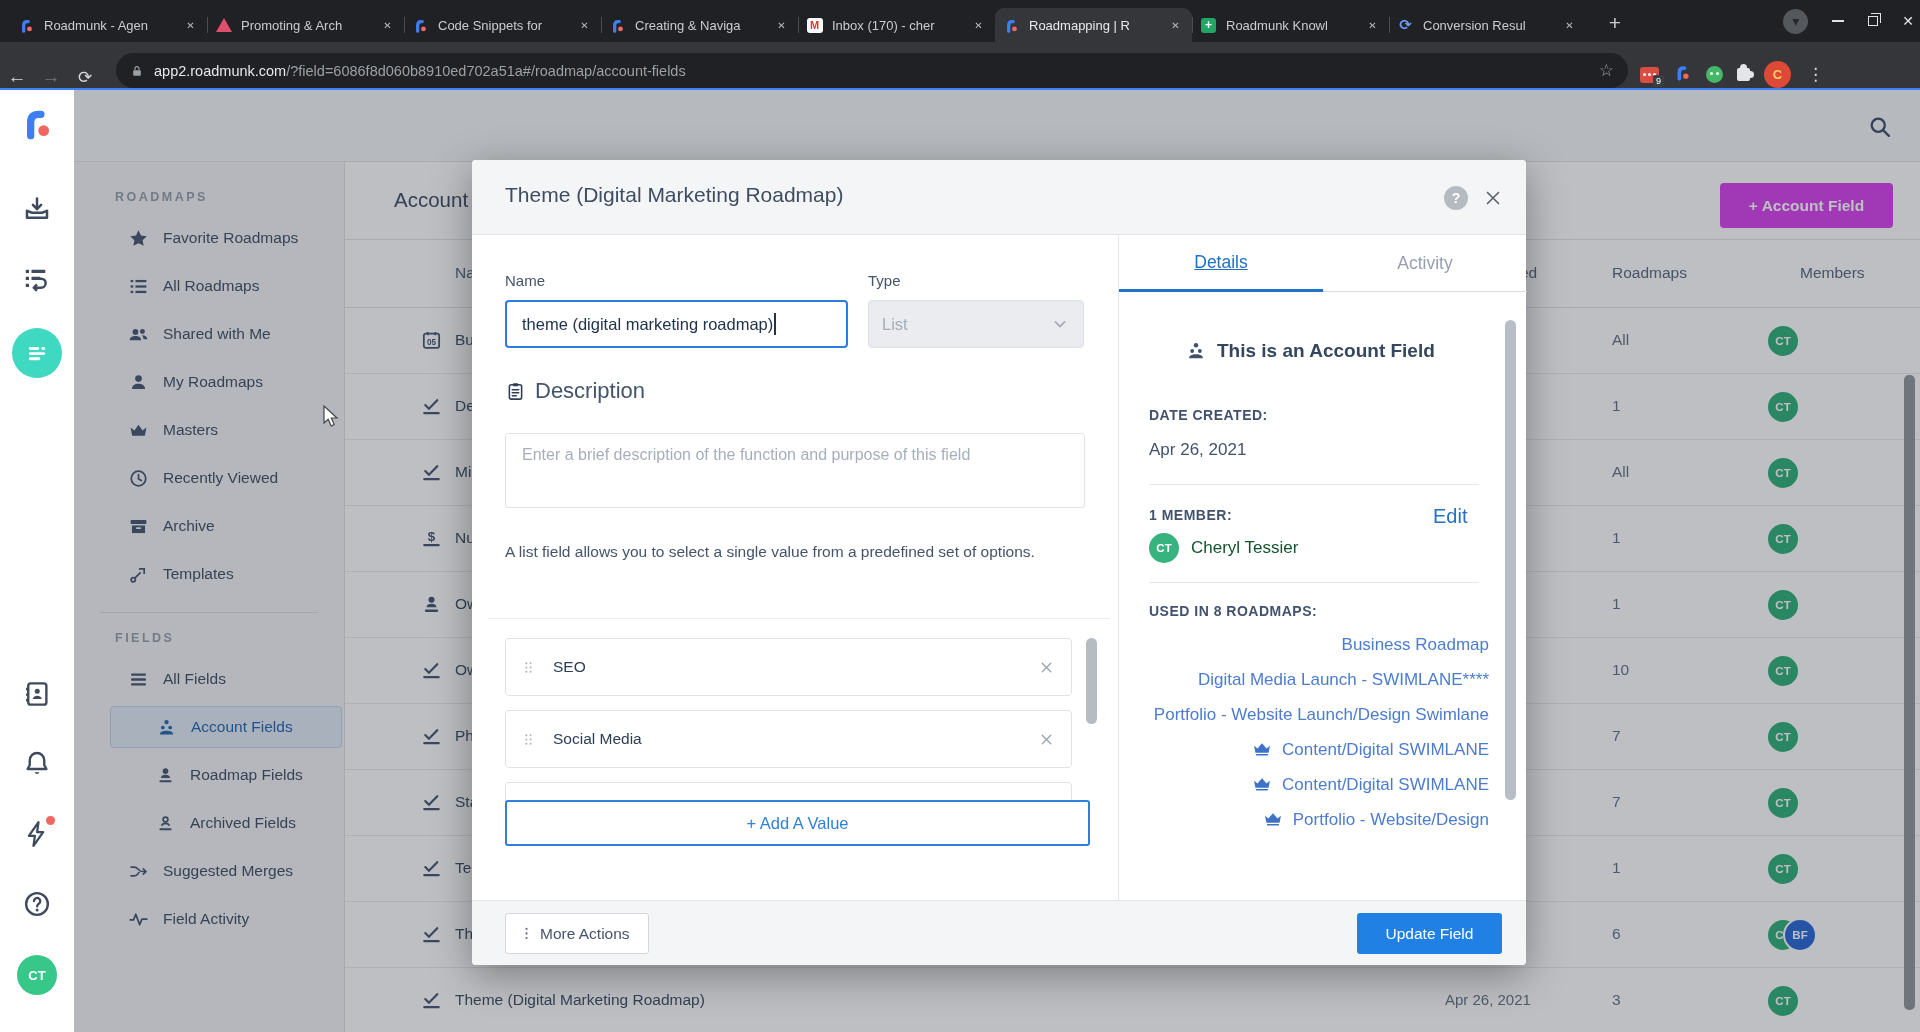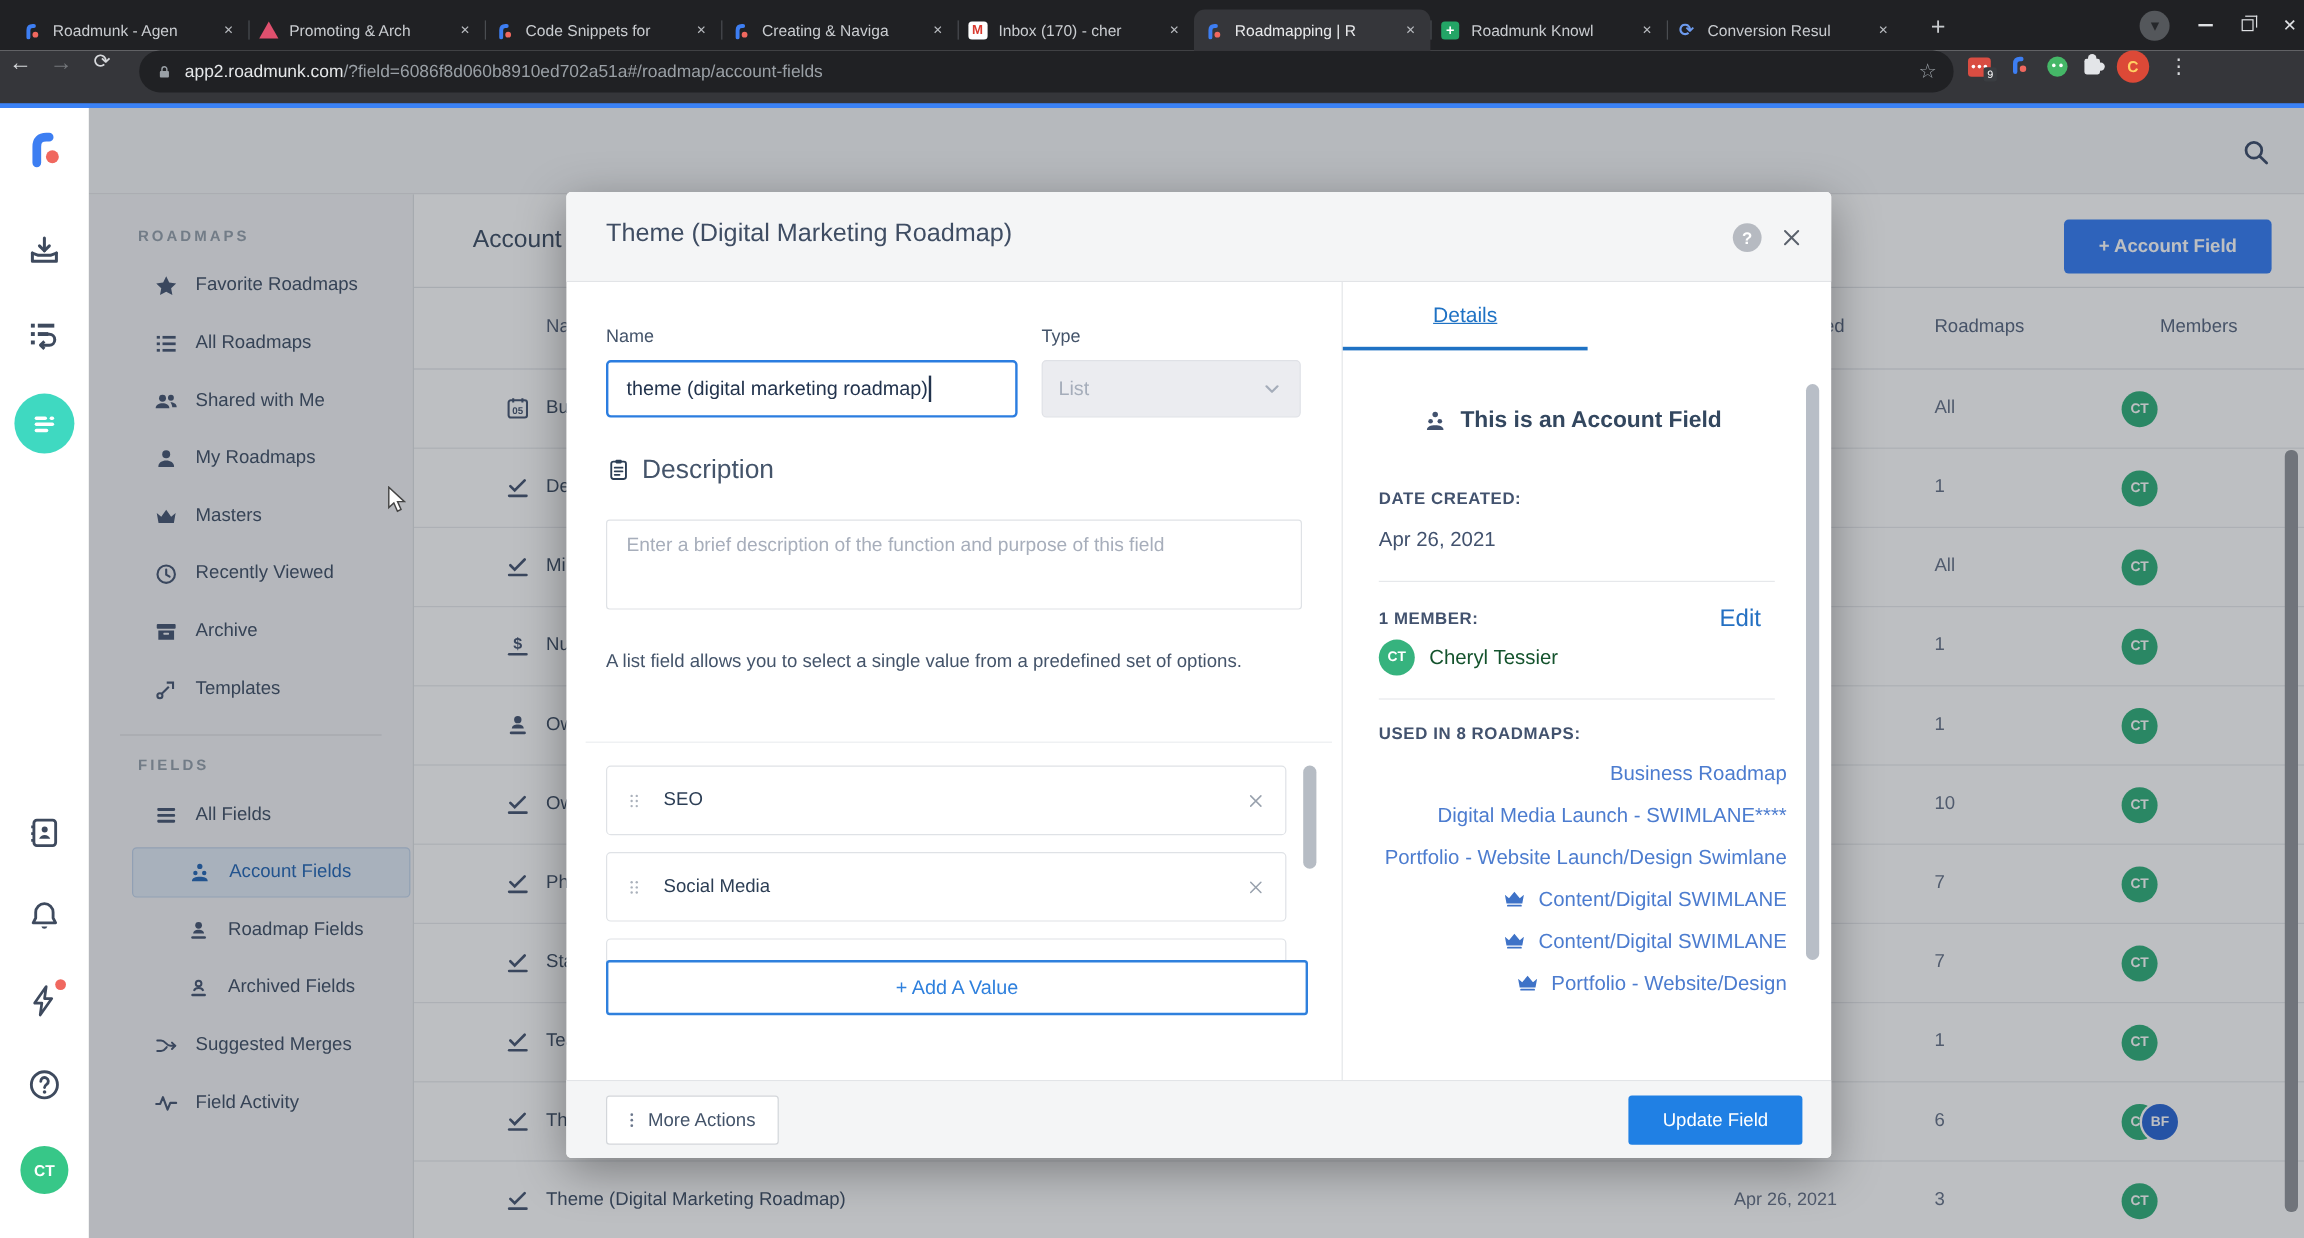--- a/index.html
+++ b/index.html
@@ -22,21 +22,21 @@
   .newtab::before{content:"+";}
   .winbtns{position:absolute;right:6px;top:0;height:42px;display:flex;align-items:center;gap:24px;}
   .tabsearch{width:25px;height:25px;border-radius:50%;background:#54575b;display:flex;align-items:center;justify-content:center;color:#26282b;}
   .tabsearch::before{content:"\25BE";font-size:14px;}
   .winmin{width:12px;height:2px;background:#dfe1e4;}
   .winrestore{position:relative;width:10px;height:10px;border:1.5px solid #dfe1e4;}
   .winrestore::before{content:"";position:absolute;top:-4.5px;left:2px;width:9px;height:9px;border-top:1.5px solid #dfe1e4;border-right:1.5px solid #dfe1e4;}
   .winclose{color:#dfe1e4;font-size:14px;}
   .winclose::before{content:"\2715";}
 
-  .toolbar{position:absolute;top:42px;left:0;right:0;height:48px;background:#35363a;border-bottom:4px solid #3b82f6;display:flex;align-items:flex-start;}
+  .toolbar{position:absolute;top:42px;left:0;right:0;height:48px;background:#35363a;border-bottom:2px solid #3b82f6;display:flex;align-items:flex-end;}
   .navbtn{width:34px;text-align:center;font-size:19px;color:#d7d9dc;flex:none;}
   .navbtn.back::before{content:"\2190";}
   .navbtn.fwd{color:#74777b;}
   .navbtn.fwd::before{content:"\2192";}
   .navbtn.reload{font-size:17px;}
   .navbtn.reload::before{content:"\27F3";}
   .urlpill{margin-left:14px;width:1512px;height:35px;border-radius:18px;background:#202124;display:flex;align-items:center;padding:0 14px;}
   .urlpill .lock{width:14px;height:14px;color:#9aa0a6;margin-right:10px;flex:none;}
   .url{font-size:14.5px;white-space:nowrap;overflow:hidden;}
   .url .dom{color:#e6e8ea;}
@@ -76,21 +76,21 @@
   .s-div{margin:14px 26px 0 26px;border-top:1px solid #dcdee2;}
   .s-item{height:48px;display:flex;align-items:center;padding-left:54px;font-size:15.5px;color:#46556b;}
   .s-item .icn{width:21px;height:21px;margin-right:14px;flex:none;color:#4c5b76;}
   .s-item.sub{padding-left:81px;}
   .s-item.sel{margin:3px 2px 3px 36px;height:42px;padding-left:45px;background:#e3ecf7;border:1px solid #c3d5ec;border-radius:4px;color:#2b6cb8;}
   .s-item.sel .icn{color:#2b6cb8;}
 
   .main{position:absolute;left:345px;top:162px;right:0;bottom:0;background:#fff;z-index:1;}
   .page-head{position:absolute;top:0;left:0;right:0;height:78px;border-bottom:1px solid #e3e5e8;}
   .page-title{position:absolute;left:49px;top:26px;font-size:20.5px;color:#44546a;}
-  .add-field-btn{position:absolute;right:27px;top:21px;width:173px;height:45px;background:#3b82f6;border-radius:4px;
+  .add-field-btn{position:absolute;right:27px;top:21px;width:173px;height:45px;background:#d946ef;border-radius:4px;
       color:#fff;font-size:15.5px;font-weight:bold;display:flex;align-items:center;justify-content:center;}
   .thead{position:absolute;top:78px;left:0;right:0;height:68px;border-bottom:1px solid #e3e5e8;font-size:15.5px;color:#5e6c84;}
   .thead span{position:absolute;top:24px;}
   .th-name{left:110px;} .th-date{left:1100px;} .th-rm{left:1267px;} .th-mem{left:1455px;}
   .tbody{position:absolute;top:146px;left:0;right:0;bottom:0;overflow:hidden;}
   .trow{position:relative;height:66px;border-bottom:1px solid #e9ebed;}
   .trow .f-icon{position:absolute;left:75px;top:21px;width:23px;height:23px;color:#4c5b76;}
   .f-name{position:absolute;left:110px;top:23px;font-size:15.5px;color:#44546a;white-space:nowrap;}
   .t-date{position:absolute;left:1100px;top:23px;font-size:15px;color:#6b778c;}
   .t-rm{position:absolute;left:1267px;top:23px;font-size:15.5px;color:#6b778c;}
@@ -728,20 +728,21 @@
         <svg class="icn vx" viewBox="0 0 24 24">
           <path d="M6 6l12 12M18 6L6 18" stroke="currentColor" stroke-width="1.8" stroke-linecap="round" fill="none"></path>
         </svg>
       </div>
     </div>
   <div class="add-value">+ Add A Value</div>
   <div class="vscroll"></div>
 
   <div class="rpane">
     <div class="rtab d">Details</div>
+    <div class="rtab a">Activity</div>
     <div class="acct-head">
       <svg class="icn" viewBox="0 0 24 24">
           <g fill="currentColor">
             <circle cx="12" cy="5.8" r="2.5"></circle>
             <circle cx="7.8" cy="12" r="2.1"></circle>
             <circle cx="16.2" cy="12" r="2.1"></circle>
             <path d="M4.5 19.5c0-2.6 3.4-3.9 7.5-3.9s7.5 1.3 7.5 3.9v.4h-15z"></path>
           </g>
         </svg>
       <span>This is an Account Field</span>

